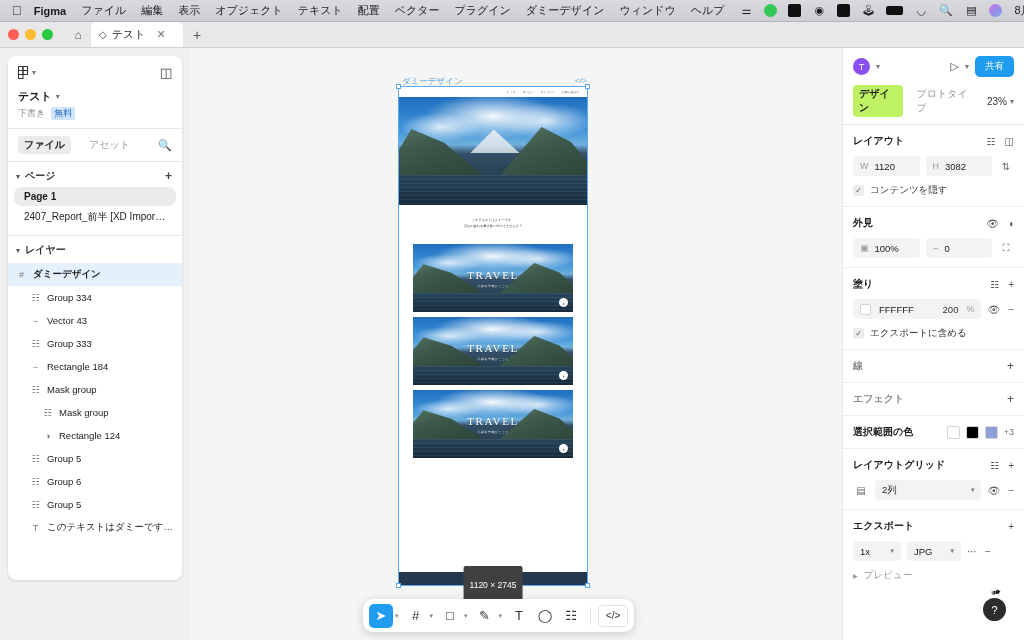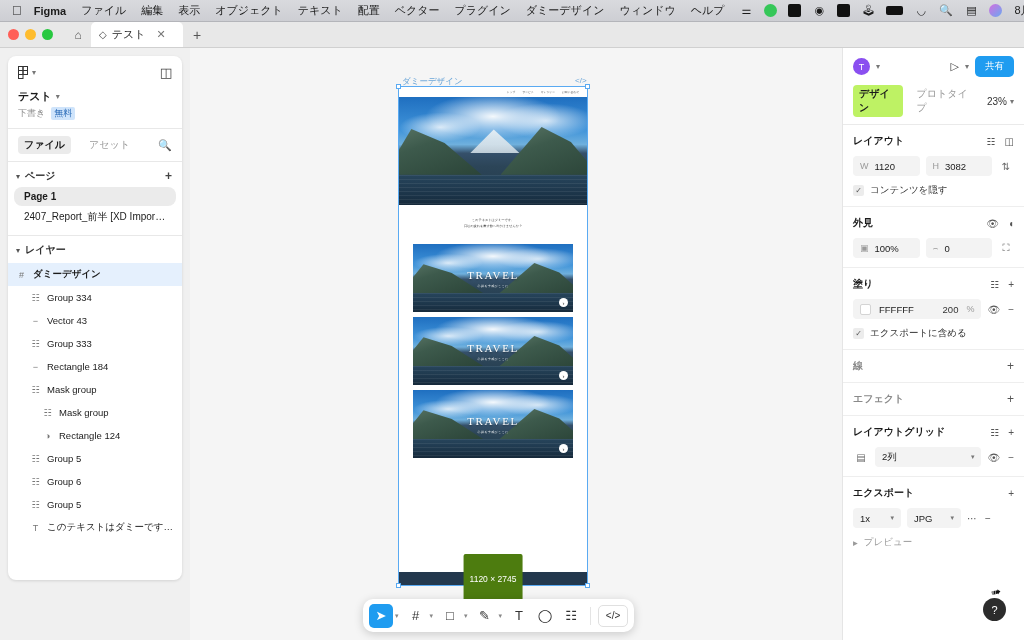--- a/index.html
+++ b/index.html
@@ -89,21 +89,21 @@
   .frame-wrap { position: absolute; left: 209px; top: 39px; width: 188px; height: 498px; }
   .frame {
     position: absolute; inset: 0; background: #fff;
     outline: 1.5px solid #5aaaf2; overflow: hidden;
   }
   .handle { position: absolute; width: 5px; height: 5px; background: #fff; border: 1px solid #5aaaf2; }
   .h-tl { left: -3px; top: -3px; } .h-tr { right: -3px; top: -3px; }
   .h-bl { left: -3px; bottom: -3px; } .h-br { right: -3px; bottom: -3px; }
   .sizebadge {
     position: absolute; left: 50%; transform: translateX(-50%); bottom: -19px;
-    background: #4d7c0f; color: #fff; font-size: 8.5px; padding: 20px 6px; border-radius: 2px; white-space: nowrap;
+    background: #404040; color: #fff; font-size: 8.5px; padding: 14px 6px; border-radius: 2px; white-space: nowrap;
   }
   
   .m-nav { height: 10px; display: flex; align-items: center; justify-content: flex-end; gap: 7px; padding-right: 8px; }
   .m-nav span { font-size: 2.6px; color: #333; letter-spacing: .2px; }
   .hero, .card-img {
     position: relative; overflow: hidden;
     background:
       radial-gradient(ellipse 60% 35% at 50% 18%, rgba(255,255,255,.95) 0%, rgba(255,255,255,0) 60%),
       radial-gradient(ellipse 35% 22% at 22% 28%, rgba(255,255,255,.8) 0%, rgba(255,255,255,0) 62%),
       radial-gradient(ellipse 40% 25% at 78% 22%, rgba(255,255,255,.75) 0%, rgba(255,255,255,0) 65%),
@@ -522,20 +522,29 @@
   <div class="emptysect">
     <span>線</span>
     <span class="plus">+</span>
   </div>
 
   <div class="emptysect">
     <span>エフェクト</span>
     <span class="plus">+</span>
   </div>
 
+  <div class="colorsrow">
+    <span class="lbl">選択範囲の色</span>
+    <span class="selcolors">
+      <span class="sw" style="background:#ffffff"></span>
+      <span class="sw" style="background:#000000"></span>
+      <span class="sw" style="background:#8d9fd6"></span>
+      <span class="more">+3</span>
+    </span>
+  </div>
 
   <div class="rsect">
     <div class="rhead">
       <span>レイアウトグリッド</span>
       <span class="ic">
         <span>☷</span>
         <span>+</span>
       </span>
     </div>
     <div class="fillrow">

